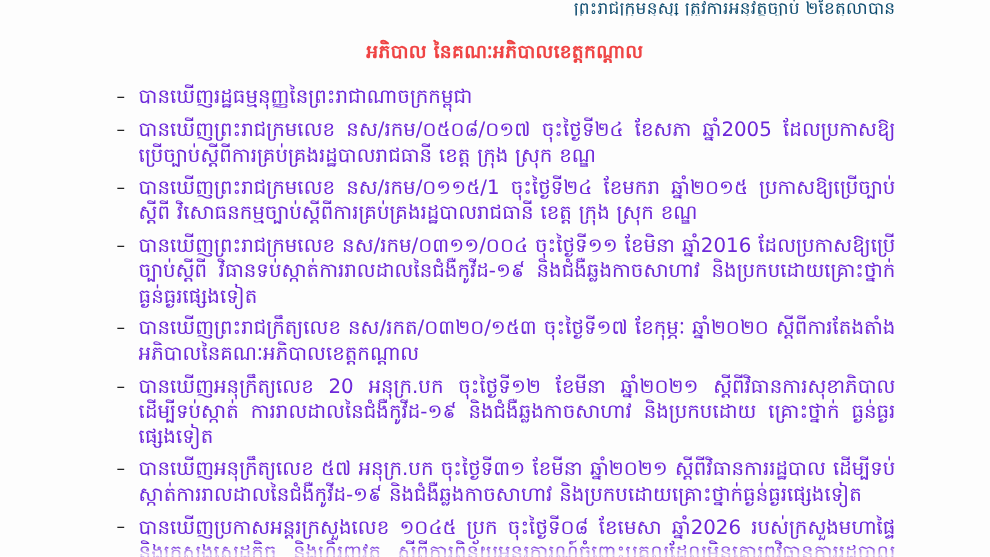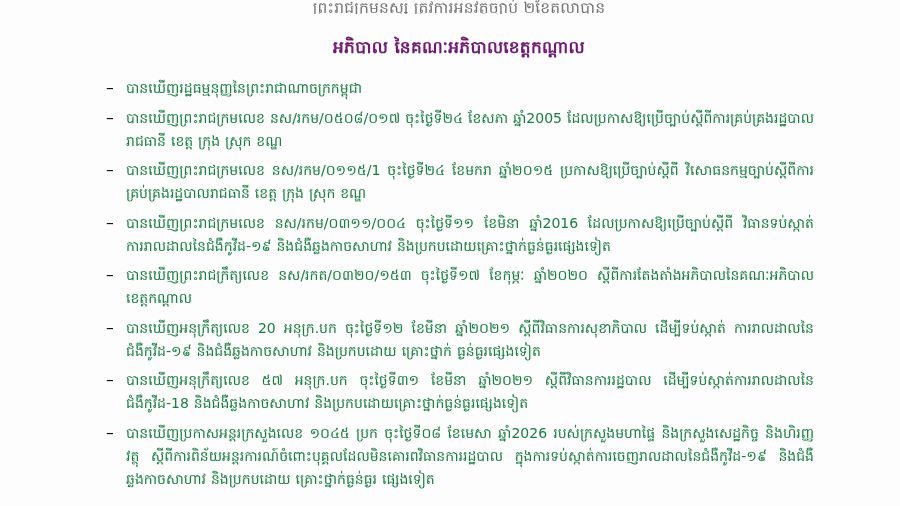--- a/index.html
+++ b/index.html
@@ -16,35 +16,35 @@
   }
   .page {
     position: relative;
     width: 900px;
     height: 506px;
     background: #fdfdfd;
     box-sizing: border-box;
     padding: 0 86px 0 104px;
   }
   .cut-line {
-    text-align: center;
+    text-align: right;
     font-size: 15.5px;
     line-height: 1.1;
     letter-spacing: 0.2px;
-    color: #737373;
+    color: #0c4a6e;
     height: 14px;
     overflow: hidden;
     margin: 0 0 2px 0;
     white-space: nowrap;
   }
   .doc-title {
     text-align: center;
     font-size: 17px;
     font-weight: bold;
-    color: #701a75;
+    color: #ef4444;
     margin: 22px 0 16px 0;
     letter-spacing: 0.3px;
     white-space: nowrap;
   }
   .clause-list {
     margin: 0;
     padding: 0;
     list-style: none;
   }
   .clause {
@@ -57,23 +57,23 @@
     width: 22px;
     font-size: 15.5px;
     line-height: 23px;
     color: #111111;
     text-align: left;
     padding-left: 2px;
     box-sizing: border-box;
   }
   .clause-text {
     flex: 1 1 auto;
-    font-size: 14px;
+    font-size: 18px;
     line-height: 23px;
-    color: #15803d;
+    color: #6d28d9;
     text-align: justify;
     text-justify: inter-word;
     word-spacing: 0.5px;
   }
   .clause-text.last {
     position: relative;
   }
   .fade-bottom {
     position: absolute;
     left: 0;
@@ -113,21 +113,21 @@
     <li class="clause">
       <span class="dash">–</span>
       <span class="clause-text">បានឃើញព្រះរាជក្រឹត្យលេខ នស/រកត/០៣២០/១៥៣ ចុះថ្ងៃទី១៧ ខែកុម្ភៈ ឆ្នាំ២០២០ ស្ដីពីការតែងតាំងអភិបាលនៃគណៈអភិបាលខេត្តកណ្ដាល</span>
     </li>
     <li class="clause">
       <span class="dash">–</span>
       <span class="clause-text">បានឃើញអនុក្រឹត្យលេខ 20 អនុក្រ.បក ចុះថ្ងៃទី១២ ខែមីនា ឆ្នាំ២០២១ ស្ដីពីវិធានការសុខាភិបាល ដើម្បីទប់ស្កាត់ ការរាលដាលនៃជំងឺកូវីដ-១៩ និងជំងឺឆ្លងកាចសាហាវ និងប្រកបដោយ គ្រោះថ្នាក់ ធ្ងន់ធ្ងរផ្សេងទៀត</span>
     </li>
     <li class="clause">
       <span class="dash">–</span>
-      <span class="clause-text">បានឃើញអនុក្រឹត្យលេខ ៥៧ អនុក្រ.បក ចុះថ្ងៃទី៣១ ខែមីនា ឆ្នាំ២០២១ ស្ដីពីវិធានការរដ្ឋបាល ដើម្បីទប់ស្កាត់ការរាលដាលនៃជំងឺកូវីដ-18 និងជំងឺឆ្លងកាចសាហាវ និងប្រកបដោយគ្រោះថ្នាក់ធ្ងន់ធ្ងរផ្សេងទៀត</span>
+      <span class="clause-text">បានឃើញអនុក្រឹត្យលេខ ៥៧ អនុក្រ.បក ចុះថ្ងៃទី៣១ ខែមីនា ឆ្នាំ២០២១ ស្ដីពីវិធានការរដ្ឋបាល ដើម្បីទប់ស្កាត់ការរាលដាលនៃជំងឺកូវីដ-១៩ និងជំងឺឆ្លងកាចសាហាវ និងប្រកបដោយគ្រោះថ្នាក់ធ្ងន់ធ្ងរផ្សេងទៀត</span>
     </li>
     <li class="clause">
       <span class="dash">–</span>
       <span class="clause-text last">បានឃើញប្រកាសអន្តរក្រសួងលេខ ១០៤៥ ប្រក ចុះថ្ងៃទី០៨ ខែមេសា ឆ្នាំ2026 របស់ក្រសួងមហាផ្ទៃ និងក្រសួងសេដ្ឋកិច្ច និងហិរញ្ញវត្ថុ ស្ដីពីការពិន័យអន្តរការណ៍ចំពោះបុគ្គលដែលមិនគោរពវិធានការរដ្ឋបាល ក្នុងការទប់ស្កាត់ការចេញរាលដាលនៃជំងឺកូវីដ-១៩ និងជំងឺឆ្លងកាចសាហាវ និងប្រកបដោយ គ្រោះថ្នាក់ធ្ងន់ធ្ងរ ផ្សេងទៀត</span>
     </li>
   </ul>
 
   <div class="fade-bottom"></div>
 </div>
 

